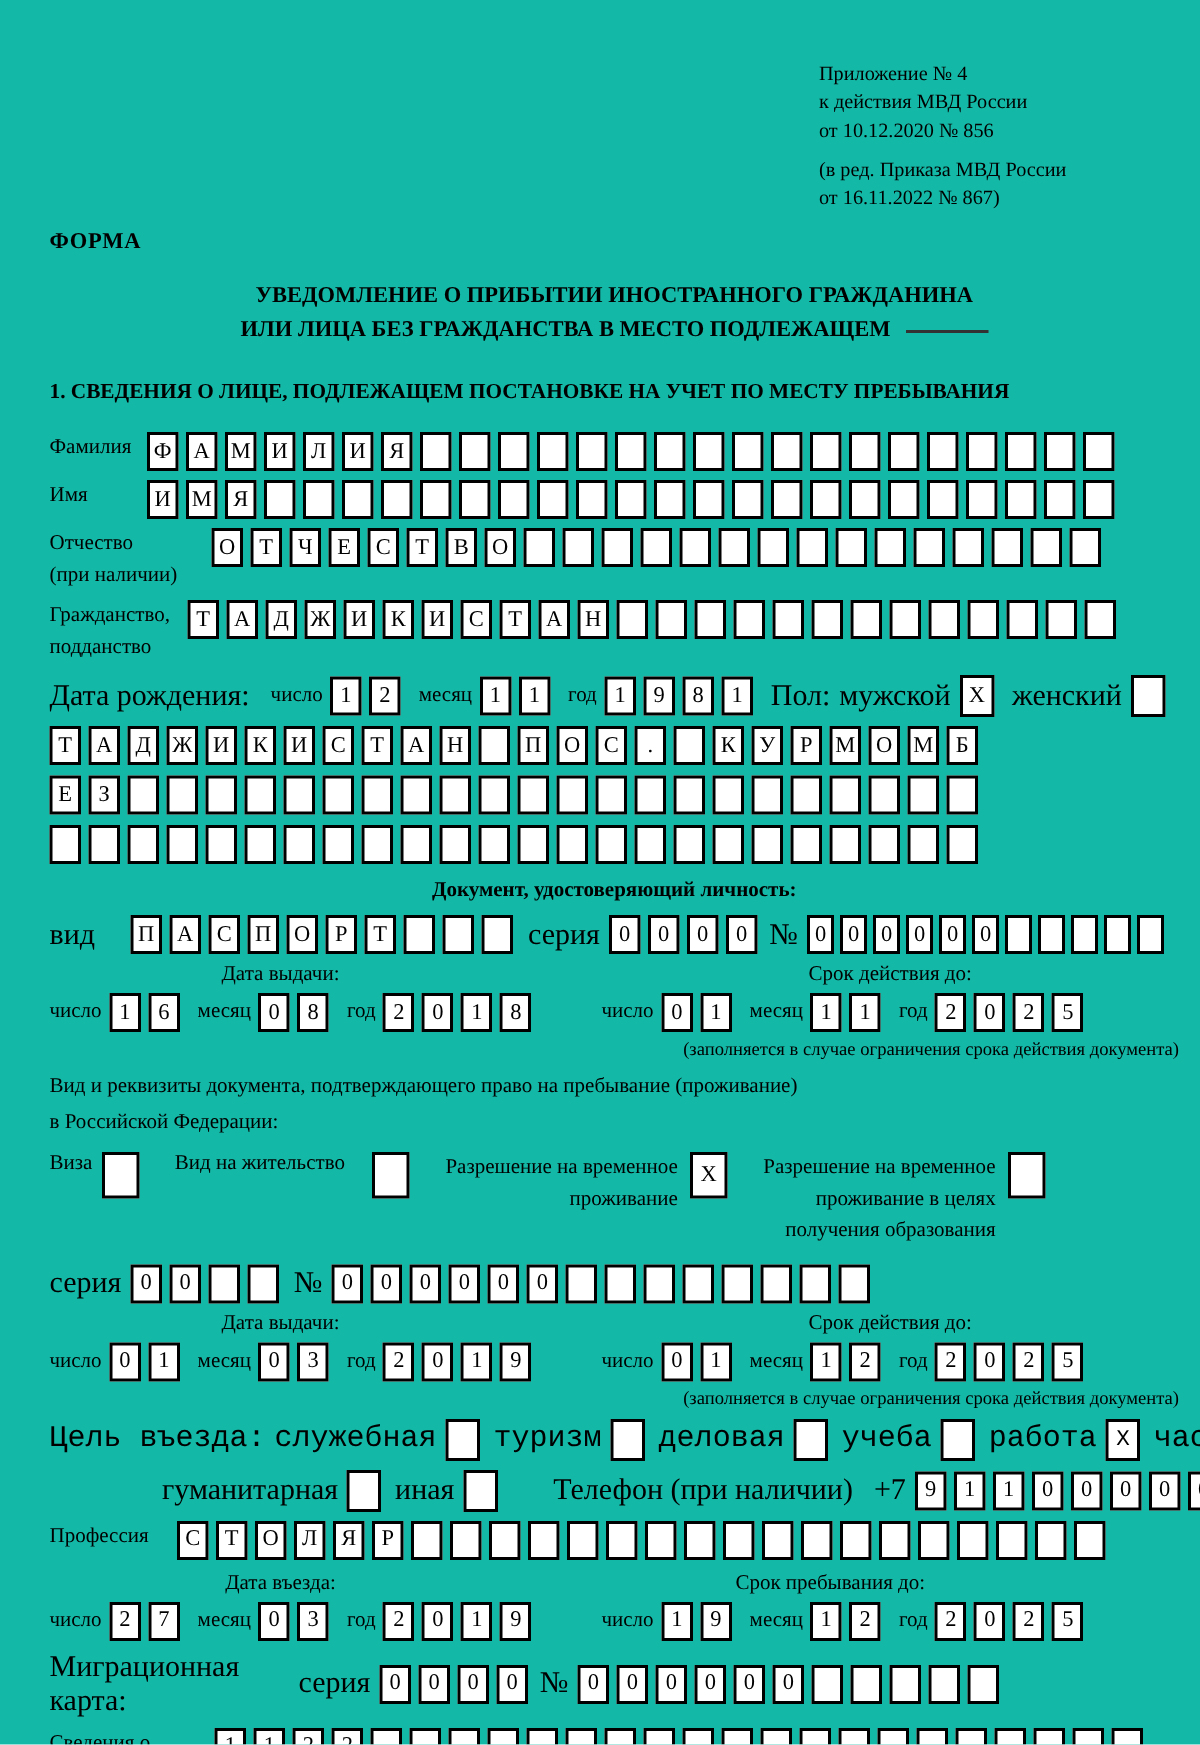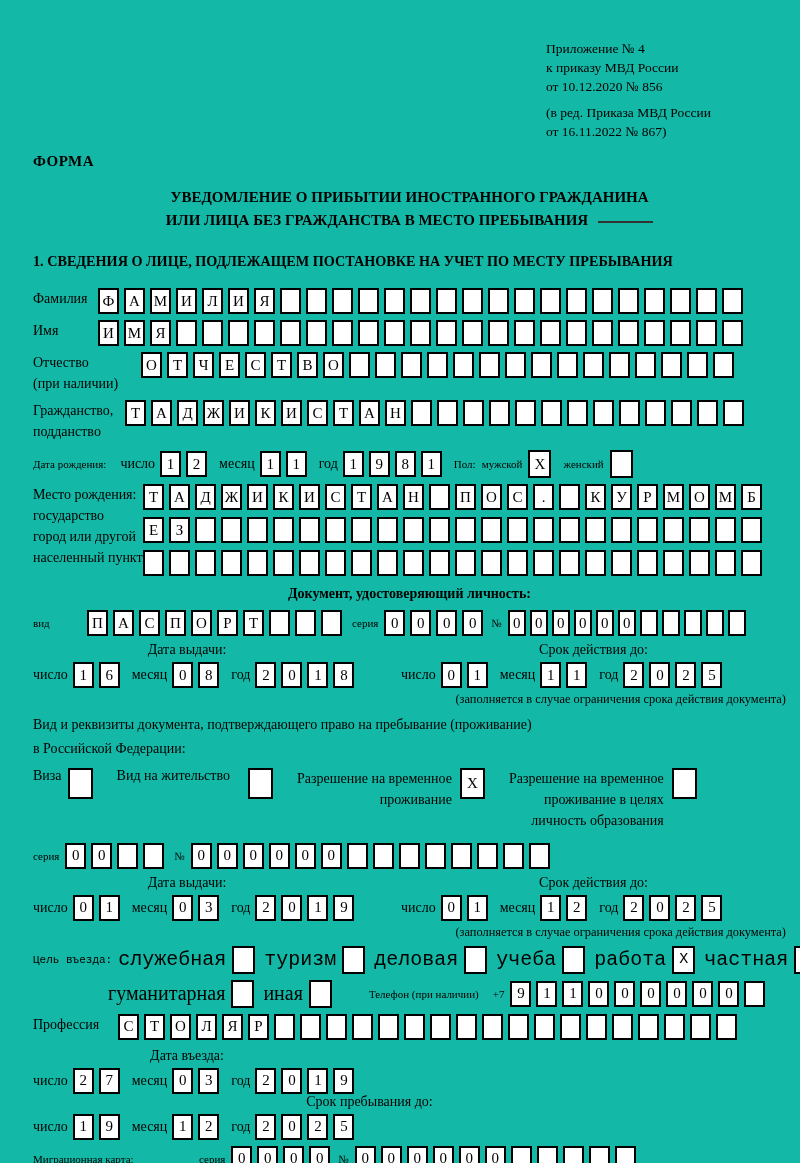--- a/index.html
+++ b/index.html
@@ -20,21 +20,21 @@
         width:21px;height:26px;box-sizing:border-box;border:2px solid #000;
         font-size:15px;background:#fff;}
   .cells-sm{gap:4px;} .cells-sm .cell{width:18px;}
   .cb-size .cell{width:23px;height:28px;}
   .cb-lg .cell{width:25px;height:31px;}
 
   
   .frow{display:flex;align-items:flex-start;margin-bottom:6px;}
   .vcen{align-items:center;}
   .lbl{font-size:14px;line-height:1.5;flex:none;}
-  .li{font-size:11px;flex:none;margin-right:6px;}
+  .li{font-size:20px;flex:none;margin-right:6px;}
   .w65{width:65px;} .w108{width:108px;} .w92{width:92px;} .w110{width:110px;} .w85{width:85px;}
   .colcells{display:flex;flex-direction:column;gap:7px;}
 
   .doc-head{text-align:center;font-weight:700;font-size:14px;margin:10px 0 8px 0;}
 
   .twocol{display:flex;margin-bottom:6px;}
   .twocol .cl{width:368px;flex:none;}
   .twocol .cr{flex:1;}
   .dg-head{text-align:center;font-size:14px;margin-bottom:4px;}
   .cl .dg-head{padding-right:60px;}
@@ -61,31 +61,31 @@
   .reps .lblcol{width:110px;flex:none;font-size:14px;line-height:1.62;}
   .reps .colcells{gap:5px;}
 </style>
 </head>
 <body>
 
 <div class="page">
 
   <div class="annex">
     <div>Приложение № 4</div>
-    <div>к приказу МВД России</div>
+    <div>к действия МВД России</div>
     <div>от 10.12.2020 № 856</div>
     <div class="ed">(в ред. Приказа МВД России</div>
     <div>от 16.11.2022 № 867)</div>
   </div>
 
   <div class="forma">ФОРМА</div>
 
   <div class="title">
     <div>УВЕДОМЛЕНИЕ О ПРИБЫТИИ ИНОСТРАННОГО ГРАЖДАНИНА</div>
-    <div><span>ИЛИ ЛИЦА БЕЗ ГРАЖДАНСТВА В МЕСТО ПРЕБЫВАНИЯ</span><span class="t-underline"></span></div>
+    <div><span>ИЛИ ЛИЦА БЕЗ ГРАЖДАНСТВА В МЕСТО ПОДЛЕЖАЩЕМ</span><span class="t-underline"></span></div>
   </div>
 
   <div class="sec">1. СВЕДЕНИЯ О ЛИЦЕ, ПОДЛЕЖАЩЕМ ПОСТАНОВКЕ НА УЧЕТ ПО МЕСТУ ПРЕБЫВАНИЯ</div>
 
   <div class="frow">
     <div class="lbl w65">Фамилия</div>
     <div class="cells">
         <span class="cell">Ф</span>
         <span class="cell">А</span>
         <span class="cell">М</span>
@@ -236,26 +236,20 @@
     <span class="cells cb-size" style="margin-right:12px;">
         <span class="cell">X</span>
       </span>
     <span class="li">женский</span>
     <span class="cells cb-size">
         <span class="cell"></span>
       </span>
   </div>
 
   <div class="frow" style="margin-top:6px;">
-    <div class="lbl w110">
-      <div>Место рождения:</div>
-      <div>государство</div>
-      <div>город или другой</div>
-      <div>населенный пункт</div>
-    </div>
     <div class="colcells">
       <div class="cells">
           <span class="cell">Т</span>
           <span class="cell">А</span>
           <span class="cell">Д</span>
           <span class="cell">Ж</span>
           <span class="cell">И</span>
           <span class="cell">К</span>
           <span class="cell">И</span>
           <span class="cell">С</span>
@@ -435,21 +429,21 @@
     <div class="ml">
       <div>Разрешение на временное</div>
       <div>проживание</div>
     </div>
     <span class="cells cb-lg">
         <span class="cell">X</span>
       </span>
     <div class="ml">
       <div>Разрешение на временное</div>
       <div>проживание в целях</div>
-      <div>личность образования</div>
+      <div>получения образования</div>
     </div>
     <span class="cells cb-lg">
         <span class="cell"></span>
       </span>
   </div>
 
   <div class="frow vcen">
     <span class="li">серия</span>
     <span class="cells" style="margin-right:10px;">
         <span class="cell">0</span>
@@ -608,21 +602,21 @@
         <span class="cell"></span>
         <span class="cell"></span>
         <span class="cell"></span>
         <span class="cell"></span>
         <span class="cell"></span>
         <span class="cell"></span>
         <span class="cell"></span>
       </div>
   </div>
 
-  <div class="twocol" style="margin-top:8px;flex-direction:column;">
+  <div class="twocol" style="margin-top:8px;">
     <div class="cl">
       <div class="dg-head">Дата въезда:</div>
       <div class="dg">
           <span class="dg-lbl">число</span>
           <span class="cells">
             <span class="cell">2</span>
             <span class="cell">7</span>
           </span>
           <span class="dg-lbl">месяц</span>
           <span class="cells">

